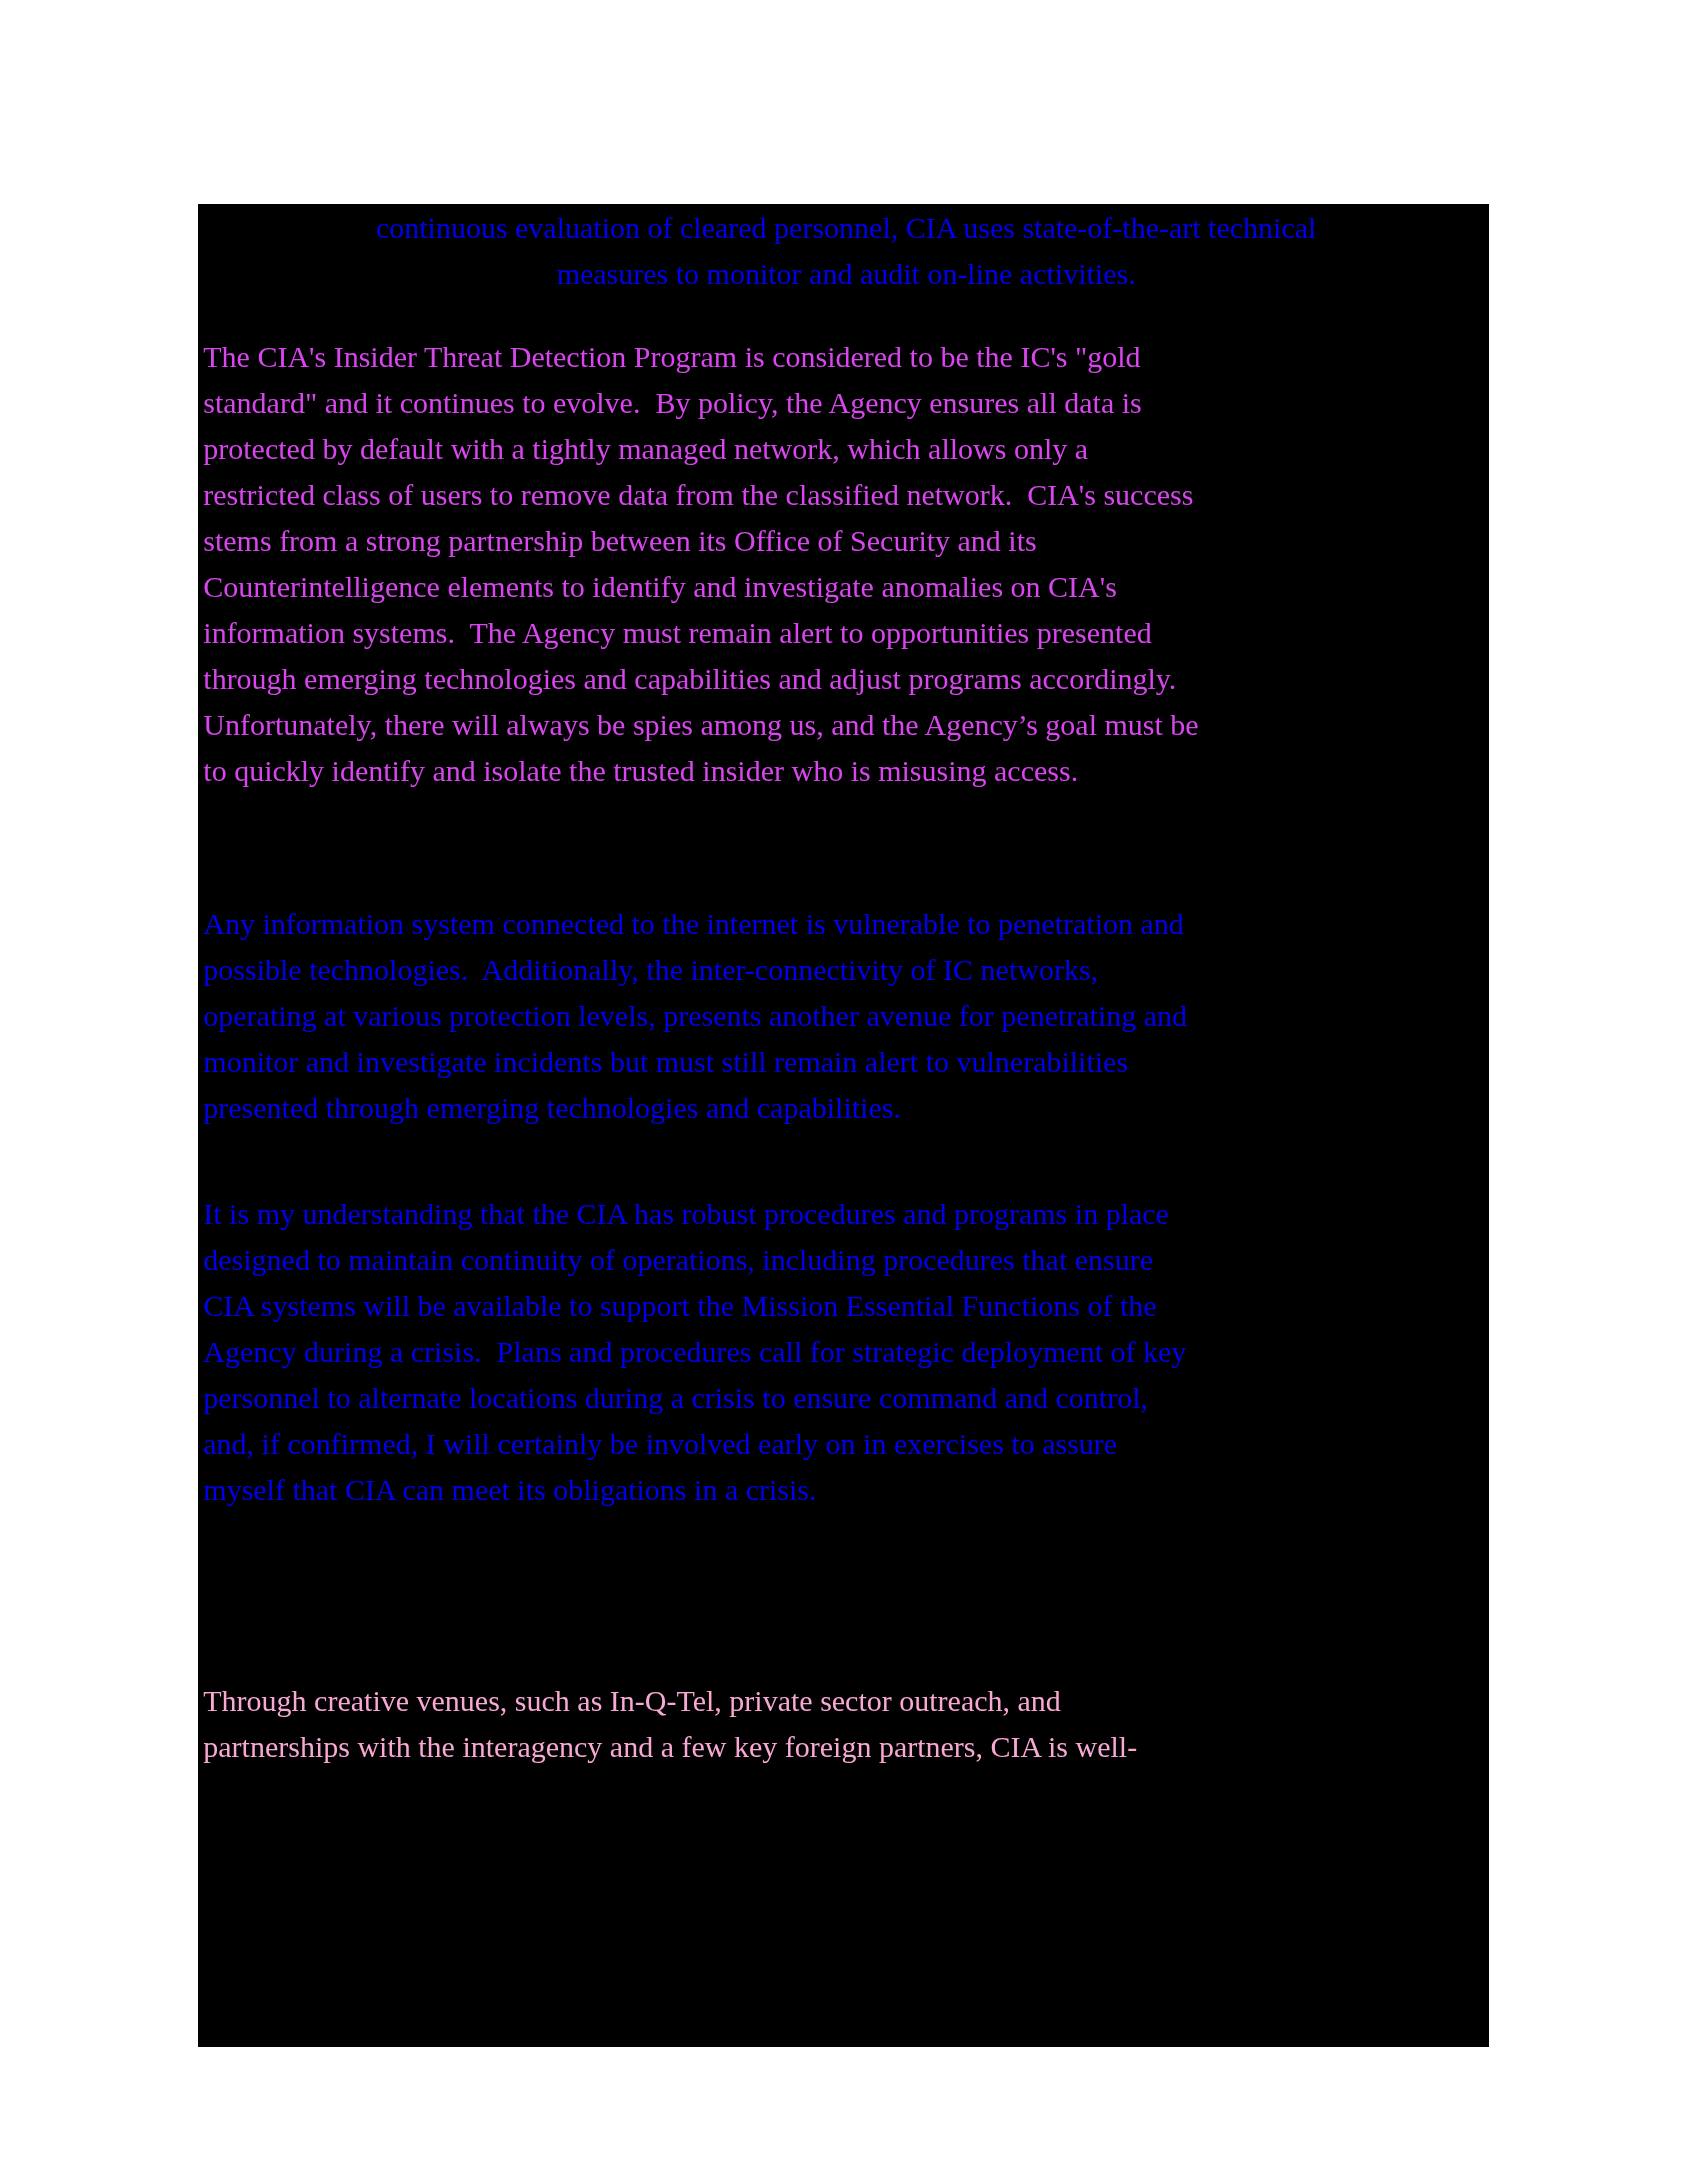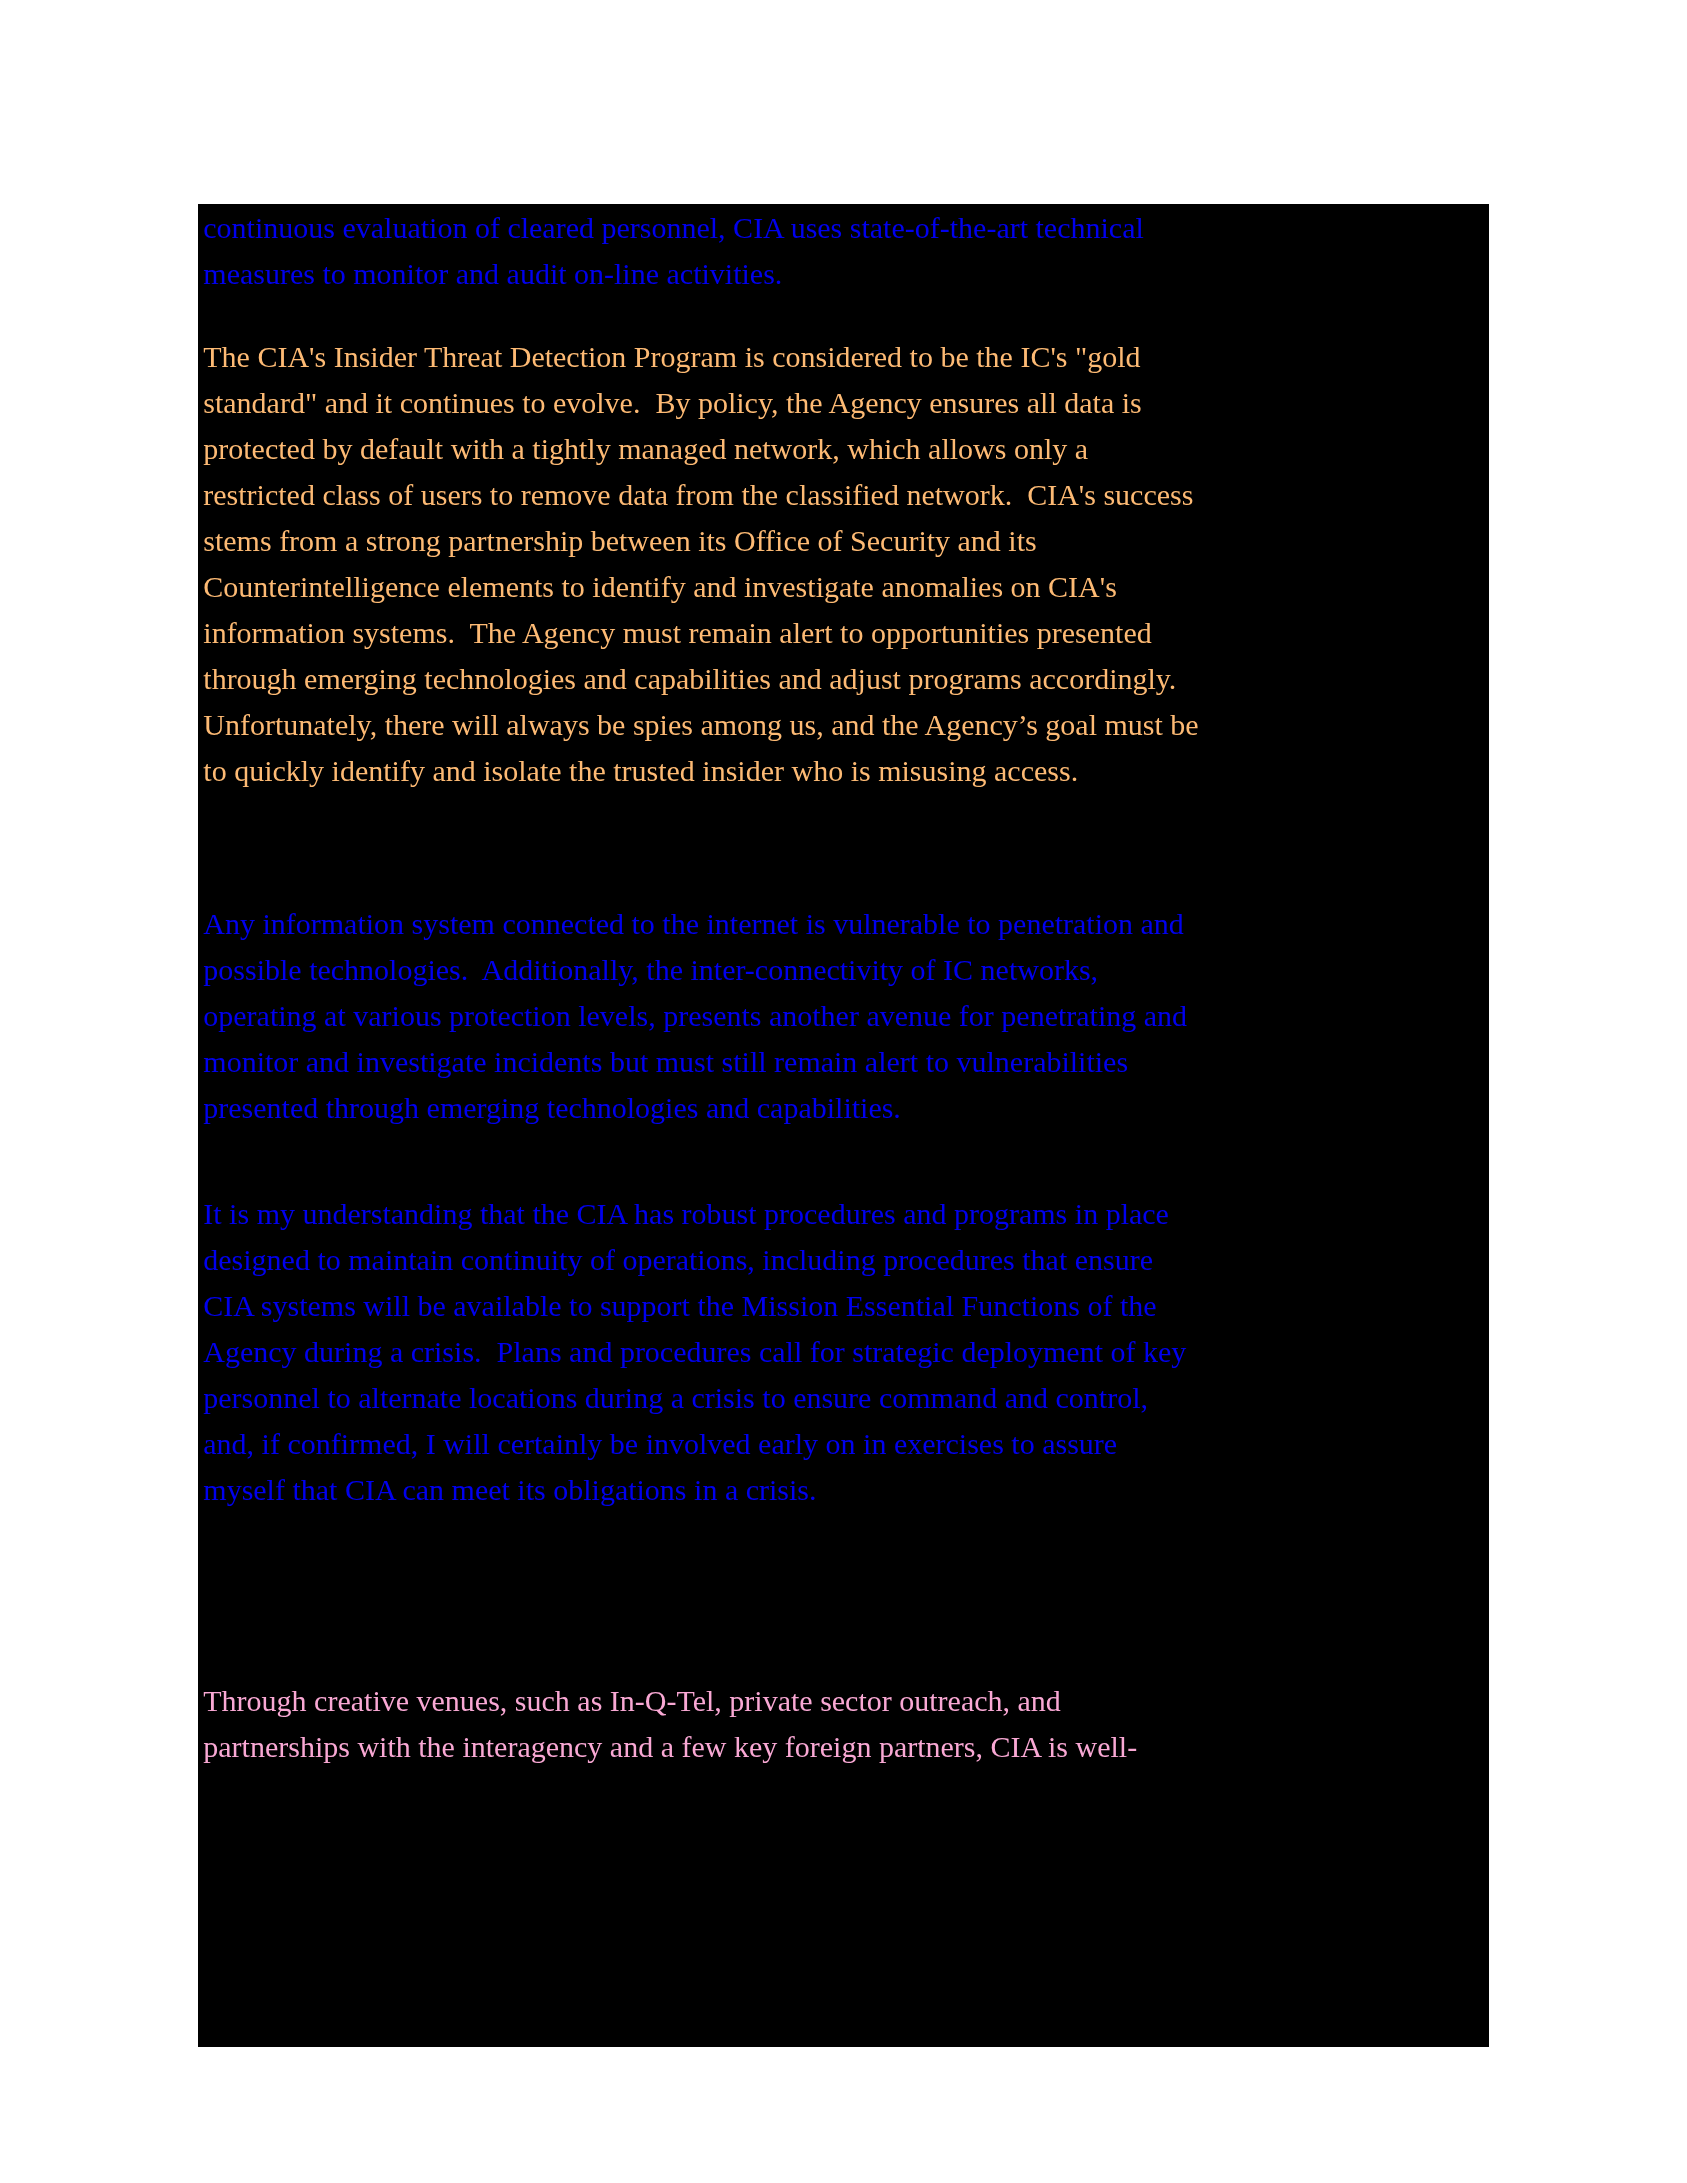--- a/index.html
+++ b/index.html
@@ -43,25 +43,25 @@
   .line {
     display: block;
     white-space: pre;
   }
 </style>
 </head>
 <body>
 
 <div class="page">
   <div class="redaction" id="redaction" style="background: rgb(0, 0, 0);">
-      <p class="para para-0" style="color: rgb(0, 0, 238);">
+      <p class="para para-0" style="color: rgb(0, 0, 238); text-align: center;">
         <span class="line">continuous evaluation of cleared personnel, CIA uses state-of-the-art technical</span>
         <span class="line">measures to monitor and audit on-line activities.</span>
       </p>
-      <p class="para para-1" style="color: #fdba74;">
+      <p class="para para-1" style="color: #d946ef;">
         <span class="line">The CIA's Insider Threat Detection Program is considered to be the IC's "gold</span>
         <span class="line">standard" and it continues to evolve.  By policy, the Agency ensures all data is</span>
         <span class="line">protected by default with a tightly managed network, which allows only a</span>
         <span class="line">restricted class of users to remove data from the classified network.  CIA's success</span>
         <span class="line">stems from a strong partnership between its Office of Security and its</span>
         <span class="line">Counterintelligence elements to identify and investigate anomalies on CIA's</span>
         <span class="line">information systems.  The Agency must remain alert to opportunities presented</span>
         <span class="line">through emerging technologies and capabilities and adjust programs accordingly.</span>
         <span class="line">Unfortunately, there will always be spies among us, and the Agency’s goal must be</span>
         <span class="line">to quickly identify and isolate the trusted insider who is misusing access.</span>

